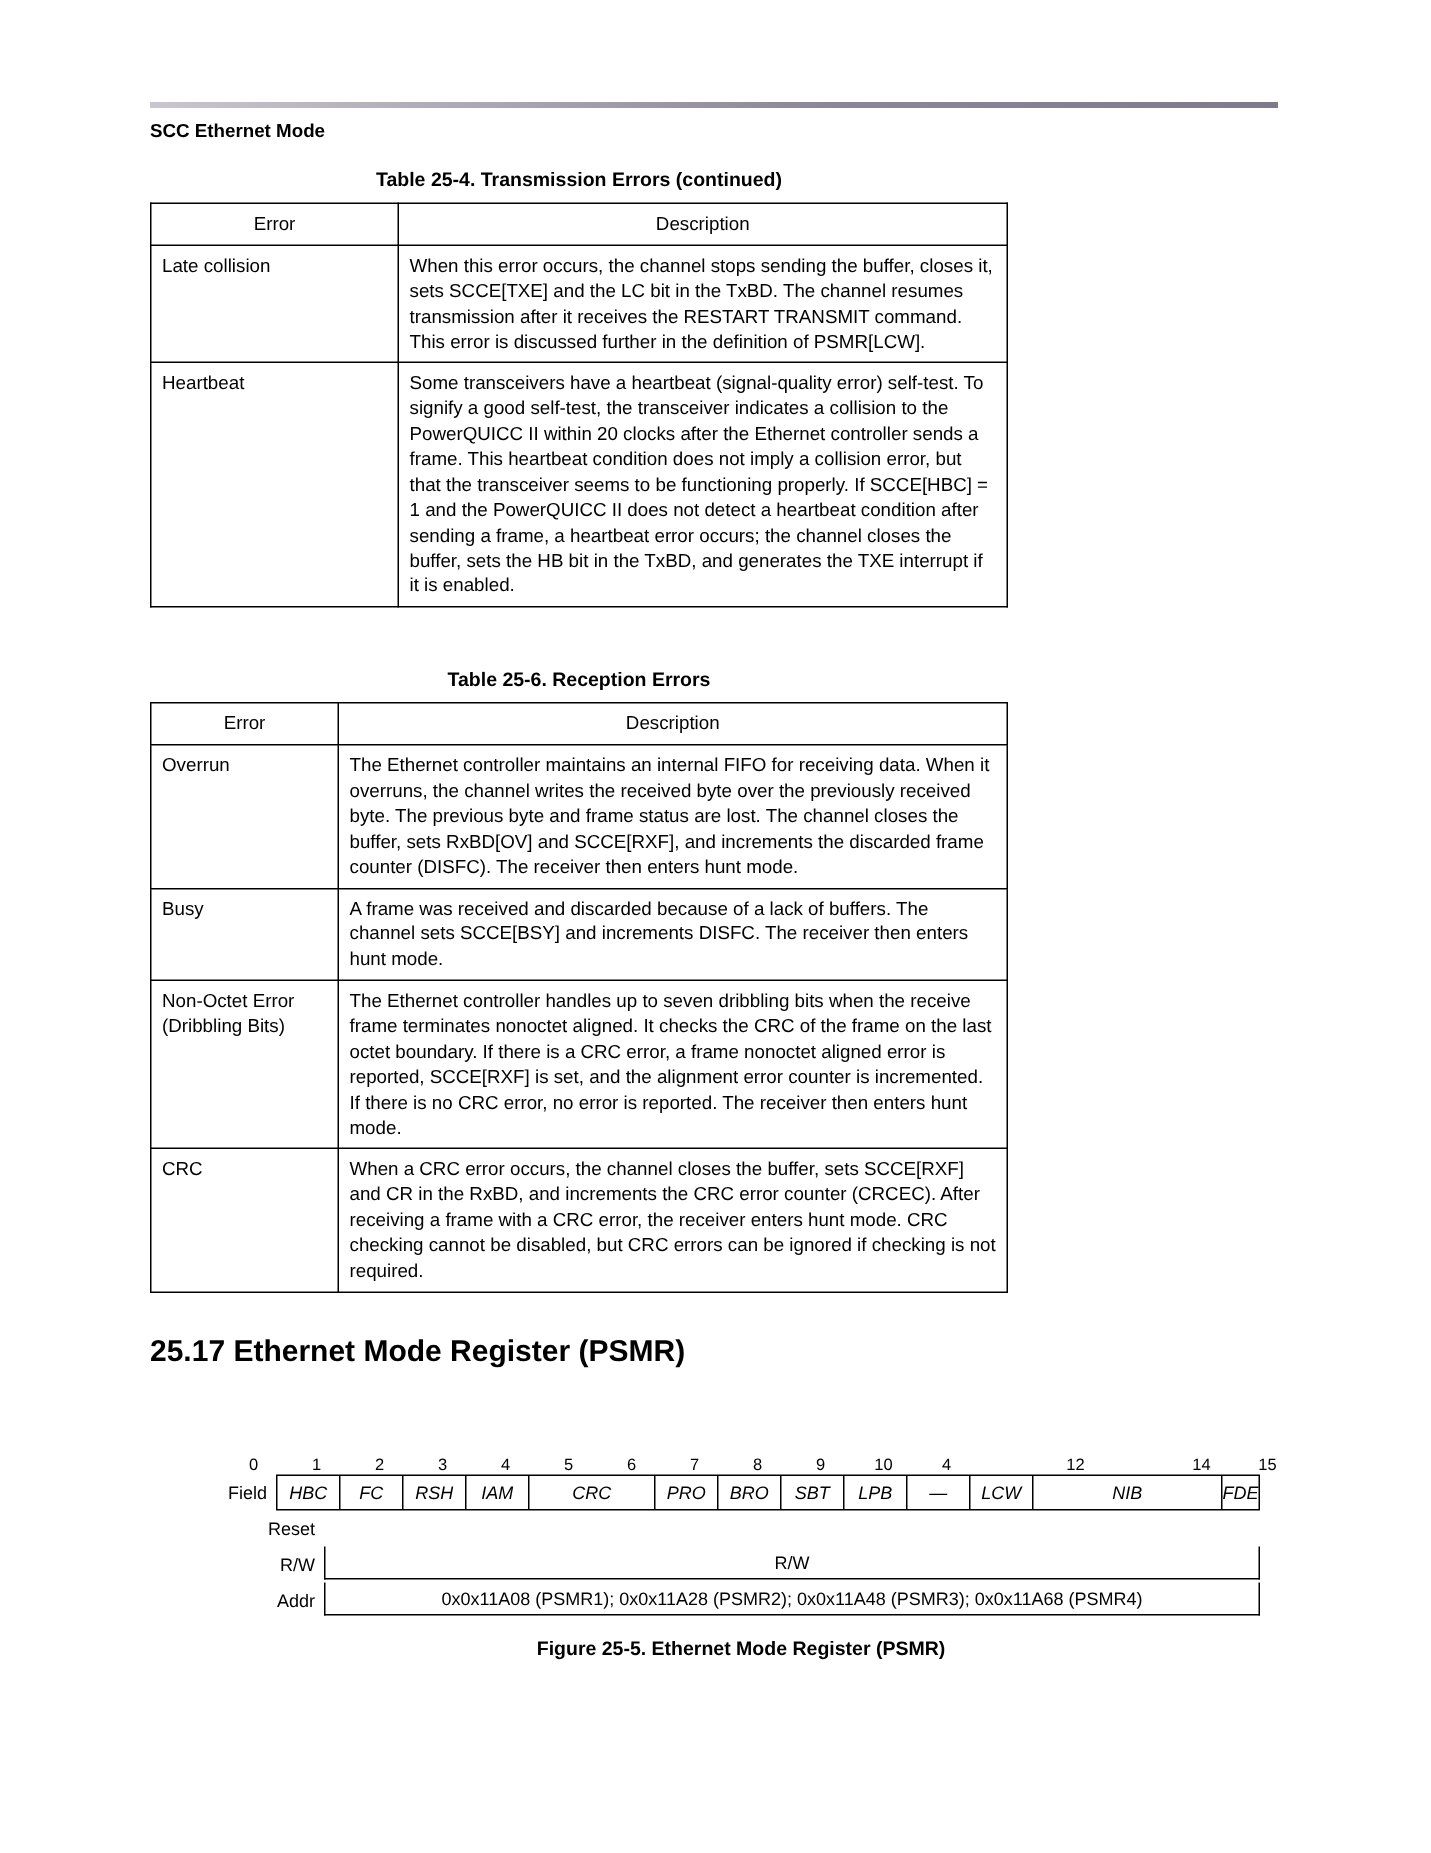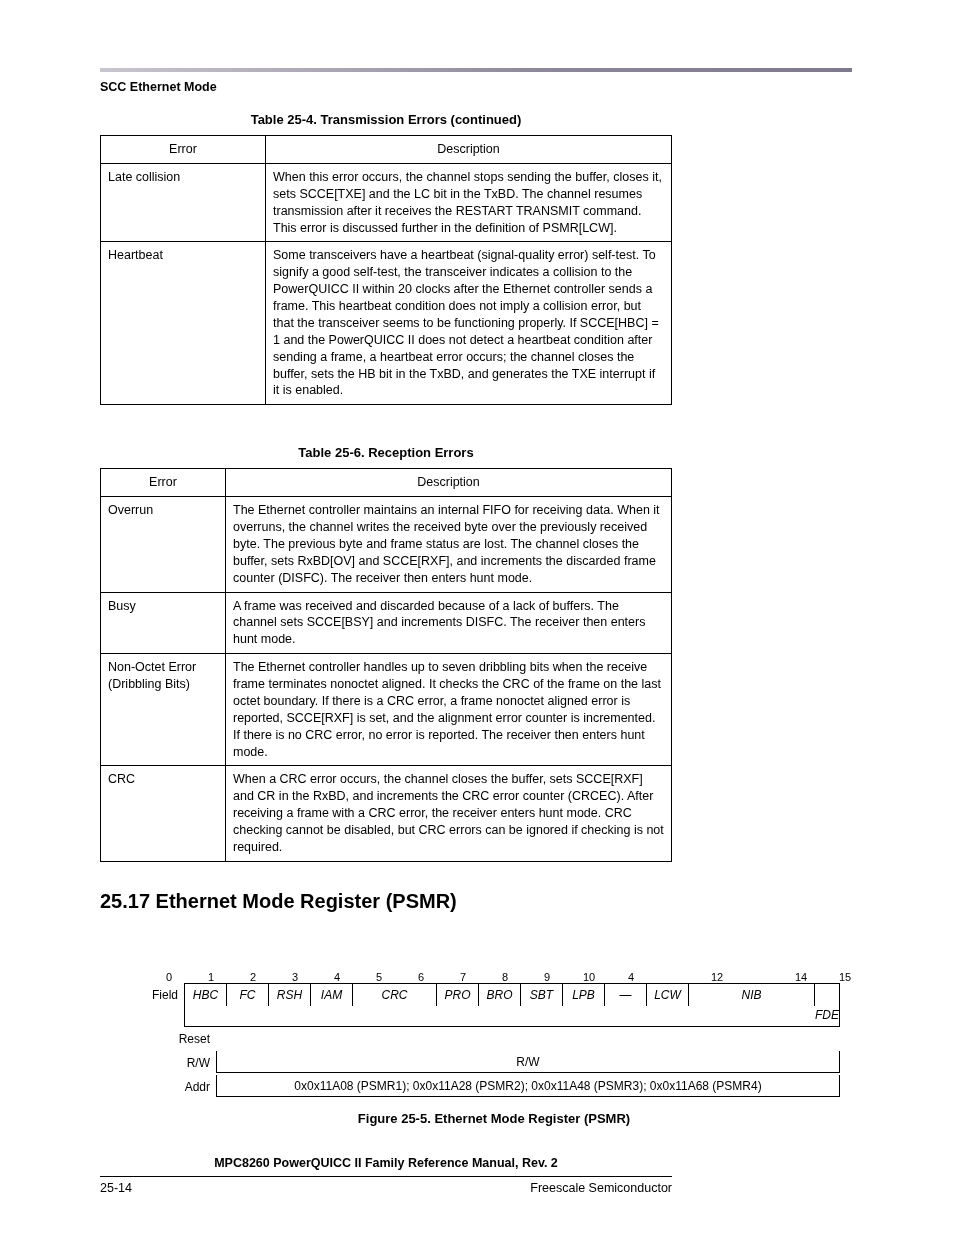--- a/index.html
+++ b/index.html
@@ -94,21 +94,21 @@
   }
   .fields .fcell {
     border-right: 1px solid #000;
     text-align: center;
     font-size: 12px;
     line-height: 22px;
     height: 22px;
     box-sizing: border-box;
     font-style: italic;
   }
-  .fields .fcell:last-child { border-right: none; margin-top: 20px; }
+  .fields .fcell:last-child { border-right: none; }
   .fullrow {
     flex: 1;
     border: 1px solid #000;
     border-top: none;
     text-align: center;
     line-height: 22px;
     height: 22px;
     box-sizing: border-box;
     font-size: 12px;
   }
@@ -246,21 +246,13 @@
       <div class="fullrow">R/W</div>
     </div>
     <div class="reg-row">
       <div class="rowlabel">Addr</div>
       <div class="fullrow">0x0x11A08 (PSMR1); 0x0x11A28 (PSMR2); 0x0x11A48 (PSMR3); 0x0x11A68 (PSMR4)</div>
     </div>
 
     <div class="fig-caption">Figure 25-5. Ethernet Mode Register (PSMR)</div>
   </div>
 
-  <div class="footer">
-    <div class="footer-title">MPC8260 PowerQUICC II Family Reference Manual, Rev. 2</div>
-    <hr class="footer-rule">
-    <div class="footer-line">
-      <span>25-14</span>
-      <span>Freescale Semiconductor</span>
-    </div>
-  </div>
 </div>
 
 </body></html>

